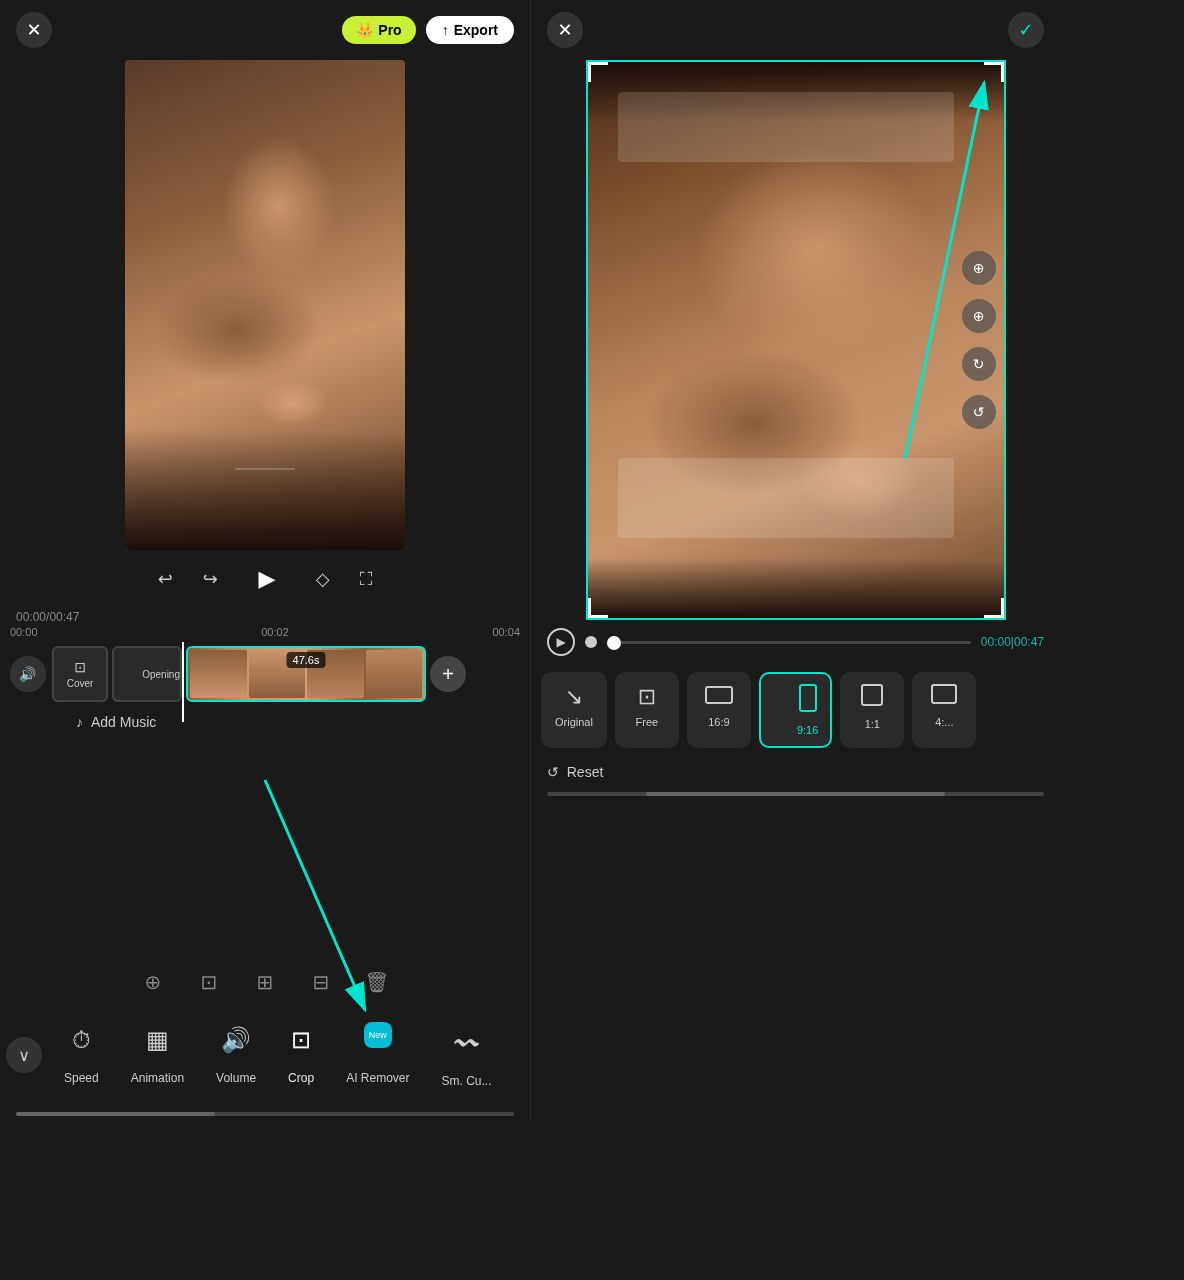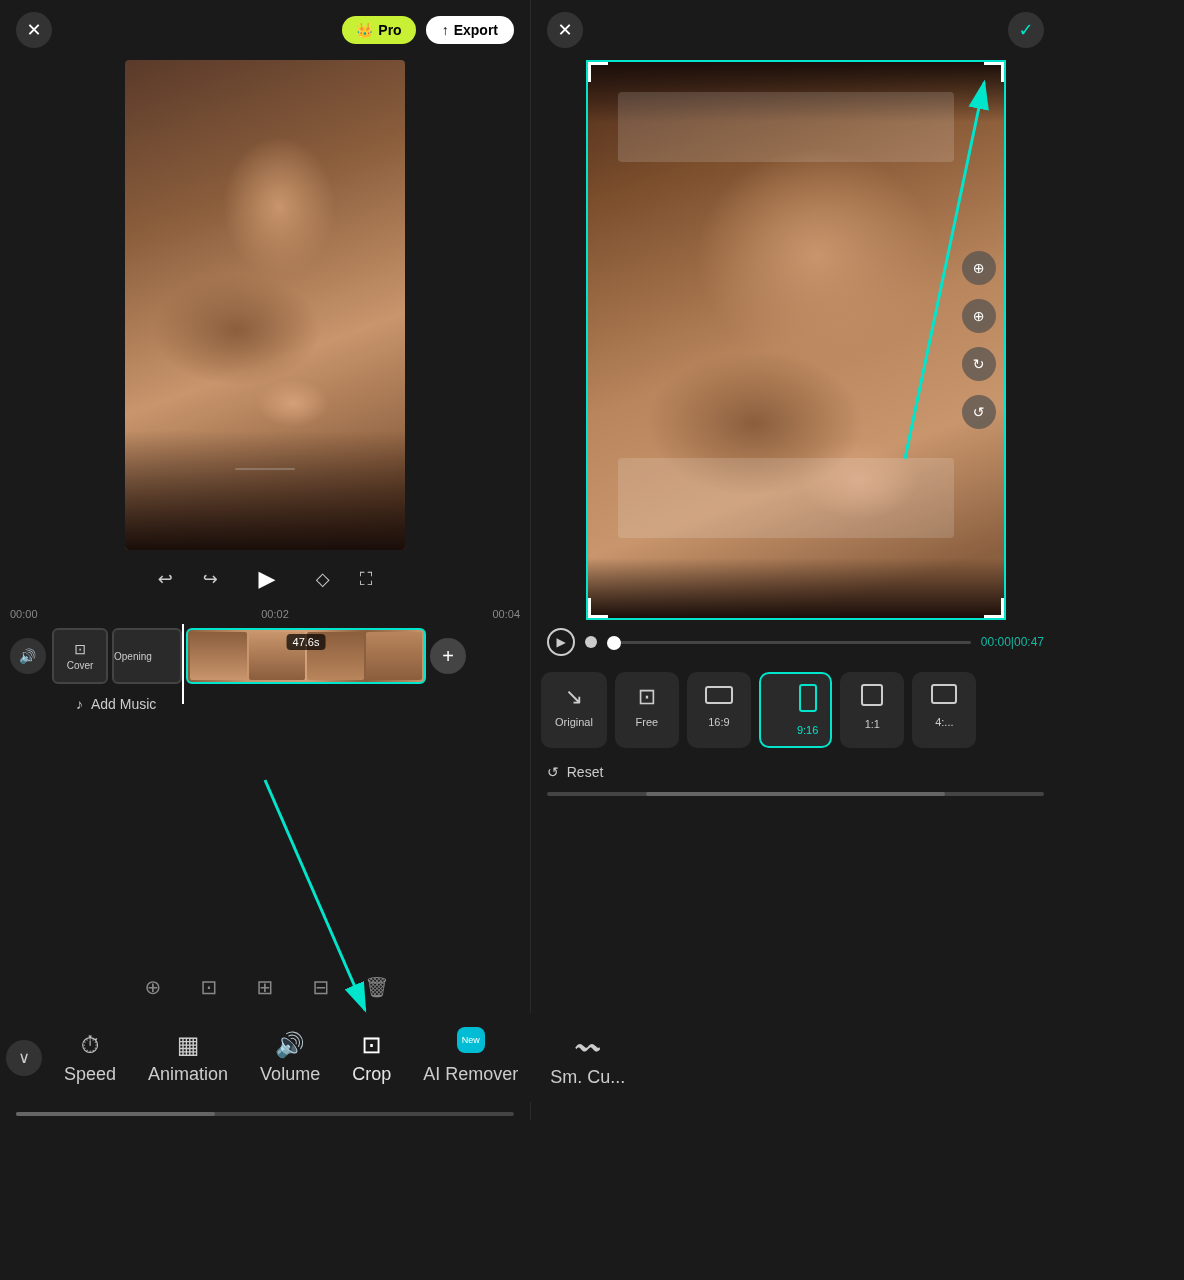--- a/index.html
+++ b/index.html
@@ -167,21 +167,21 @@
       width: 56px;
       background: #2a2a2a;
       border: 2px solid #444;
       display: flex; flex-direction: column; align-items: center; justify-content: center;
       font-size: 10px; color: #ccc; gap: 3px;
     }
     .clip-opening {
       width: 70px;
       background: #2a2a2a;
       border: 2px solid #444;
-      display: flex; flex-direction: column; align-items: flex-start; justify-content: center;
+      display: flex; flex-direction: column; align-items: flex-end; justify-content: center;
       font-size: 10px; color: #ccc;
     }
     .clip-video {
       width: 240px;
       background: linear-gradient(90deg, #8b5e3c, #c8956c, #d4a07a, #8b5e3c, #c8956c);
       border: 2px solid #00e5cc;
       position: relative;
     }
     .clip-duration-badge {
       position: absolute;
@@ -260,22 +260,23 @@
       gap: 5px;
       padding: 8px 16px;
       cursor: pointer;
       flex-shrink: 0;
     }
     .tool-item .tool-icon {
       font-size: 24px;
       color: #ccc;
     }
     .tool-item .tool-label {
-      font-size: 18px;
+      font-size: 12px;
       color: #ccc;
+      margin-top: 12px;
     }
     .tool-item.active .tool-icon,
     .tool-item.active .tool-label {
       color: #fff;
     }
     .tool-new-badge {
       background: #00bcd4;
       color: #fff;
       font-size: 9px;
       padding: 8px 5px;
@@ -546,20 +547,23 @@
   </div>
 
   <div class="controls-bar">
     <button class="ctrl-btn">↩</button>
     <button class="ctrl-btn">↪</button>
     <button class="play-btn">▶</button>
     <button class="ctrl-btn">◇</button>
     <button class="ctrl-btn">⛶</button>
   </div>
 
+  <div style="padding: 2px 16px; font-size:12px; color:#888;">
+    <span>00:00</span>/<span>00:47</span>
+  </div>
 
   <div class="time-markers">
     <span>00:00</span>
     <span style="margin-left:100px;">00:02</span>
     <span style="margin-left:80px;">00:04</span>
   </div>
 
   <div class="timeline-area">
     <div class="timeline-track">
 

